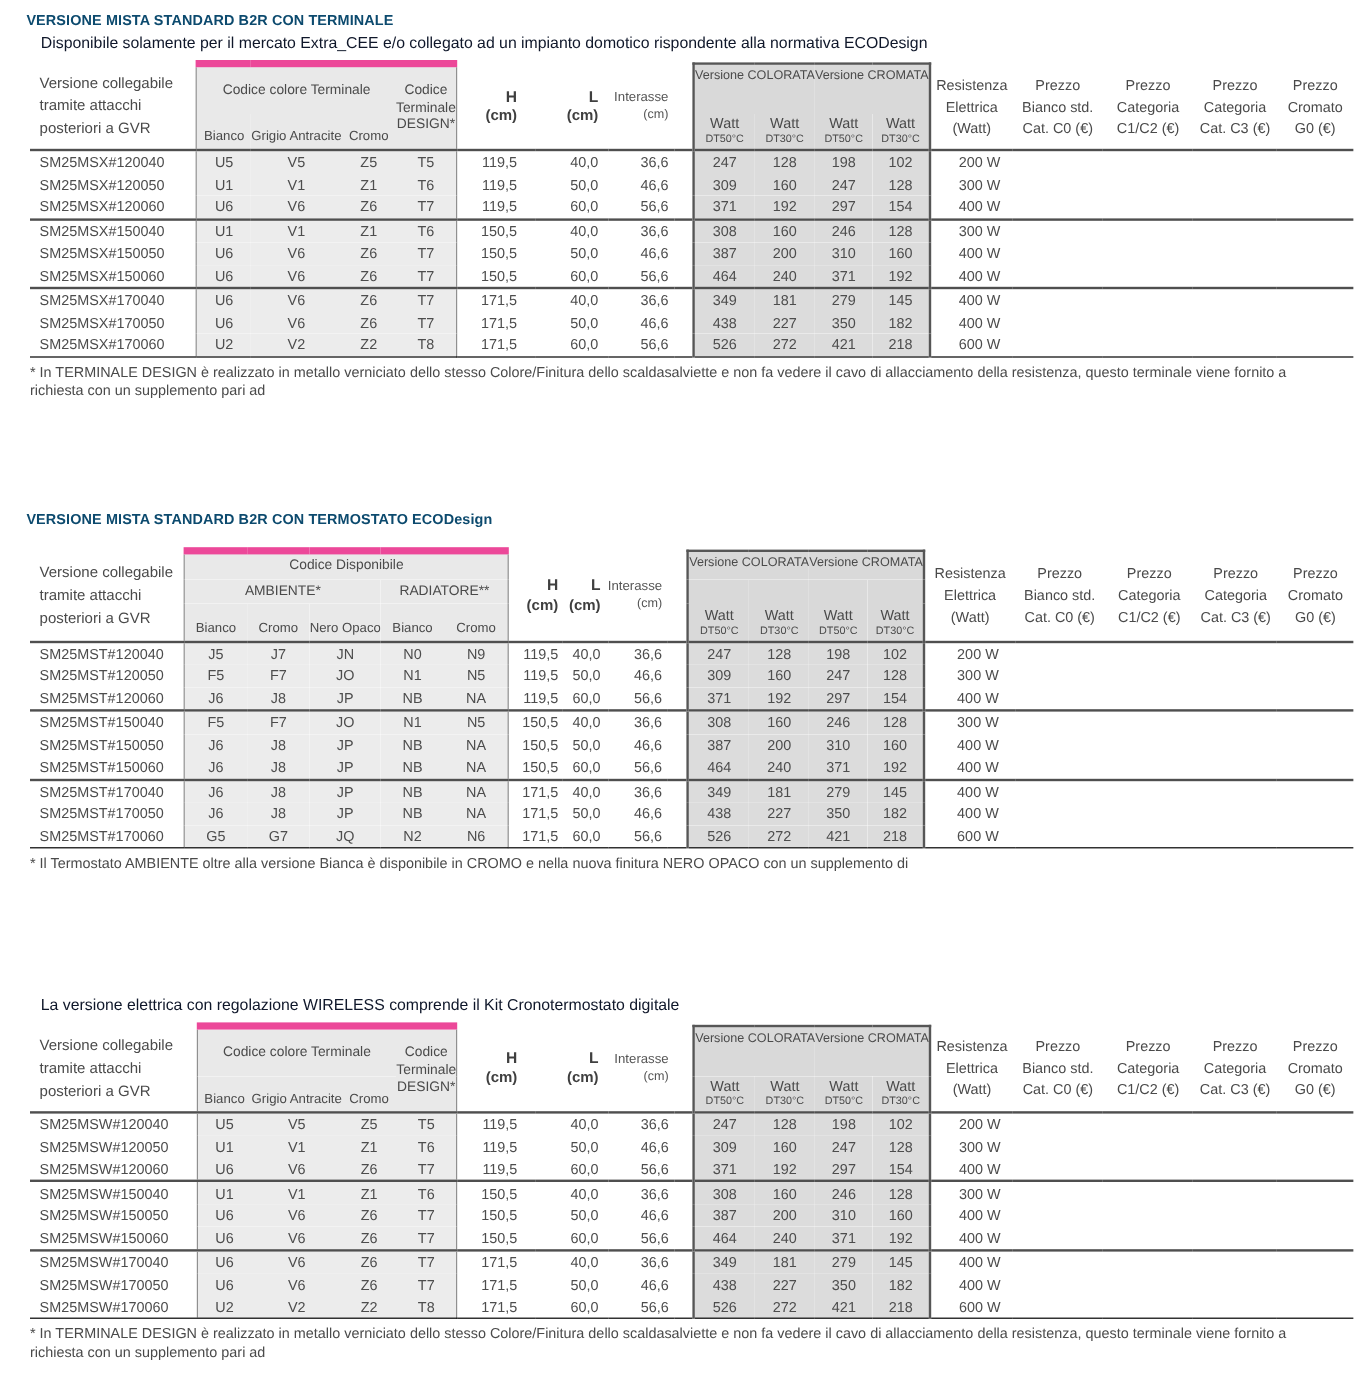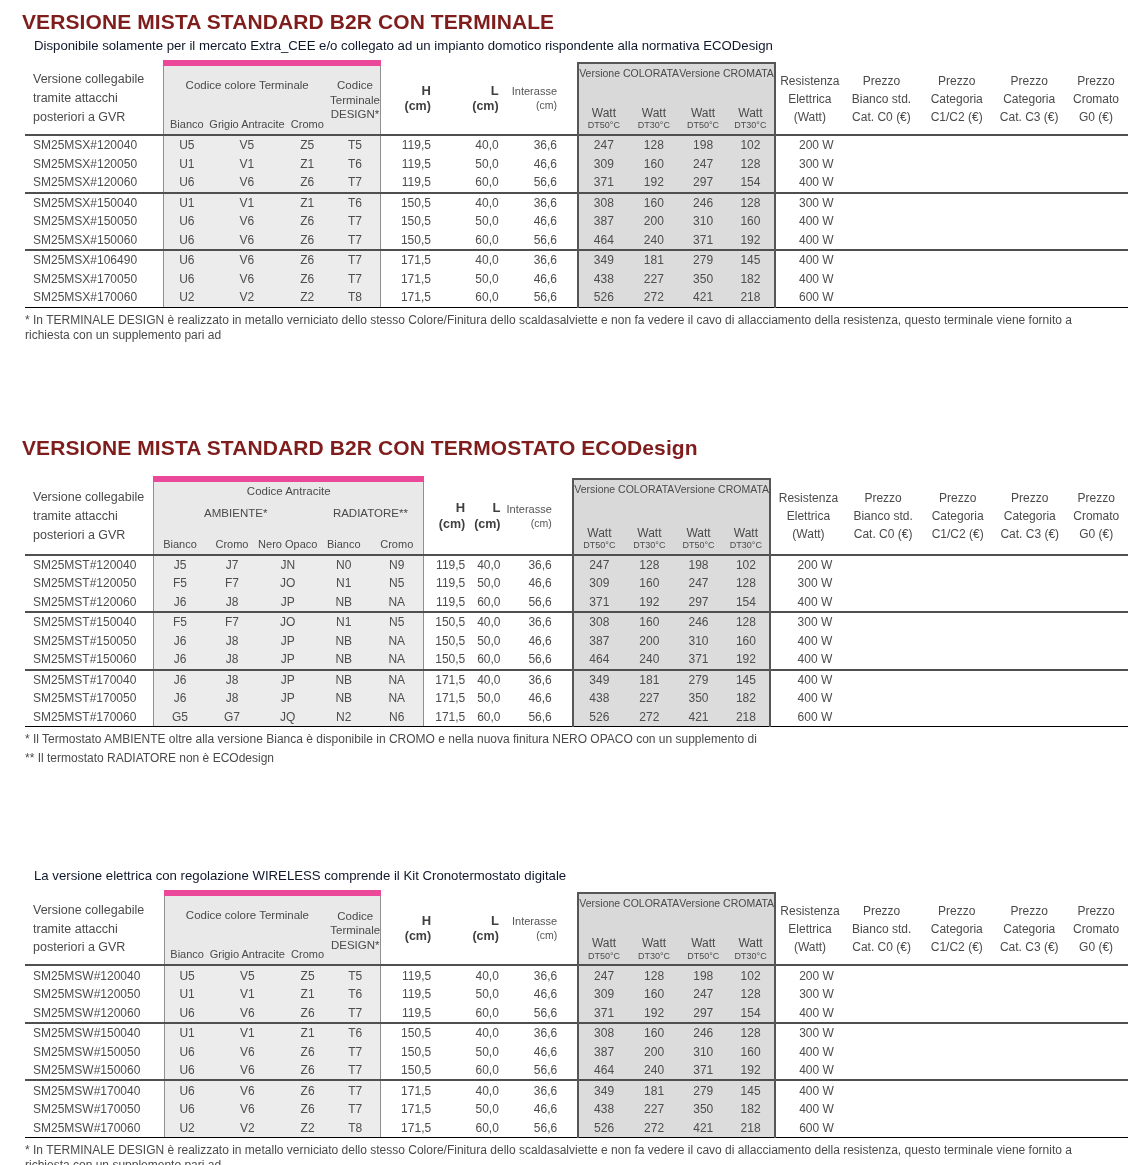--- a/index.html
+++ b/index.html
@@ -2,21 +2,21 @@
 <html><head>
 <meta charset="utf-8">
 <style>
   html,body{margin:0;padding:0;background:#fff;}
   body{width:1128px;height:1165px;overflow:hidden;
        font-family:"Liberation Sans",sans-serif;color:#4a4a4a;}
   #doc{padding:10px 0 0 22px;}
   section{display:block;}
   section.s2{margin-top:92px;}
   section.s3{margin-top:102px;}
-  h2.title{font-size:21px;font-weight:bold;color:#7f1d1d;margin:0 0 4px 0;letter-spacing:.1px;}
+  h2.title{font-size:12px;font-weight:bold;color:#0c4a6e;margin:0 0 4px 0;letter-spacing:.1px;}
   p.subtitle{font-size:13.2px;margin:0 0 7px 12px;color:#0f172a;}
   section .no-sub{margin-bottom:16px;}
   table{border-collapse:collapse;table-layout:fixed;margin-left:3px;}
   th,td{padding:0;font-weight:normal;overflow:hidden;}
   
   thead .g1{background:#e9e9e9;}
   thead .g2{background:#d9d9d9;}
   td.g1d{background:#ececec;}
   td.g2d{background:#dcdcdc;}
   
@@ -261,21 +261,21 @@
             <td class="c-watt g2d">240</td>
             <td class="c-watt g2d">371</td>
             <td class="c-watt g2d br2">192</td>
             <td class="c-res">400 W</td>
             <td class="c-price"></td>
             <td class="c-price"></td>
             <td class="c-price"></td>
             <td class="c-price"></td>
           </tr>
           <tr class="grp">
-            <td class="c-code">SM25MSX#106490</td>
+            <td class="c-code">SM25MSX#170040</td>
             <td class="c-col g1d bl1">U6</td>
             <td class="c-col g1d">V6</td>
             <td class="c-col g1d">Z6</td>
             <td class="c-col g1d br1">T7</td>
             <td class="c-dim" style="padding-right: 15px;">171,5</td>
             <td class="c-dim" style="padding-right: 8px;">40,0</td>
             <td class="c-dim" style="padding-right: 5px;">36,6</td>
             <td class="c-gap"></td>
             <td class="c-watt g2d bl2">349</td>
             <td class="c-watt g2d">181</td>
@@ -354,21 +354,21 @@
           <col style="width: 42px;">
           <col style="width: 78px;">
           <col style="width: 80px;">
           <col style="width: 78px;">
           <col style="width: 72px;">
           <col style="width: 66px;">
         </colgroup>
         <thead>
           <tr style="height: 24px;">
             <th class="h-code" rowspan="3">Versione collegabile tramite attacchi posteriori a GVR</th>
-            <th class="g1 bt1 bl1 br1 h-gtitle" colspan="5">Codice Antracite</th>
+            <th class="g1 bt1 bl1 br1 h-gtitle" colspan="5">Codice Disponibile</th>
             <th class="h-dim" rowspan="3" style="padding-right: 4px;">
               <div class="lb">H</div>
               <div class="un">(cm)</div>
             </th>
             <th class="h-dim" rowspan="3" style="padding-right: 6px;">
               <div class="lb">L</div>
               <div class="un">(cm)</div>
             </th>
             <th class="h-dim dim-small" rowspan="3" style="padding-right: 4px;">
               <div class="lb">Interasse</div>
@@ -618,21 +618,20 @@
             <td class="c-res">600 W</td>
             <td class="c-price"></td>
             <td class="c-price"></td>
             <td class="c-price"></td>
             <td class="c-price"></td>
           </tr>
         </tbody>
       </table>
       <div class="footnotes">
         <p class="footnote">* Il Termostato AMBIENTE oltre alla versione Bianca è disponibile in CROMO e nella nuova finitura NERO OPACO con un supplemento di</p>
-        <p class="footnote">** Il termostato RADIATORE non è ECOdesign</p>
       </div>
     </section>
     <section class="s3">
       <p class="subtitle">La versione elettrica con regolazione WIRELESS comprende il Kit Cronotermostato digitale</p>
       <table class="t">
         <colgroup>
           <col style="width: 142px;">
           <col style="width: 47px;">
           <col style="width: 47px;">
           <col style="width: 47px;">

